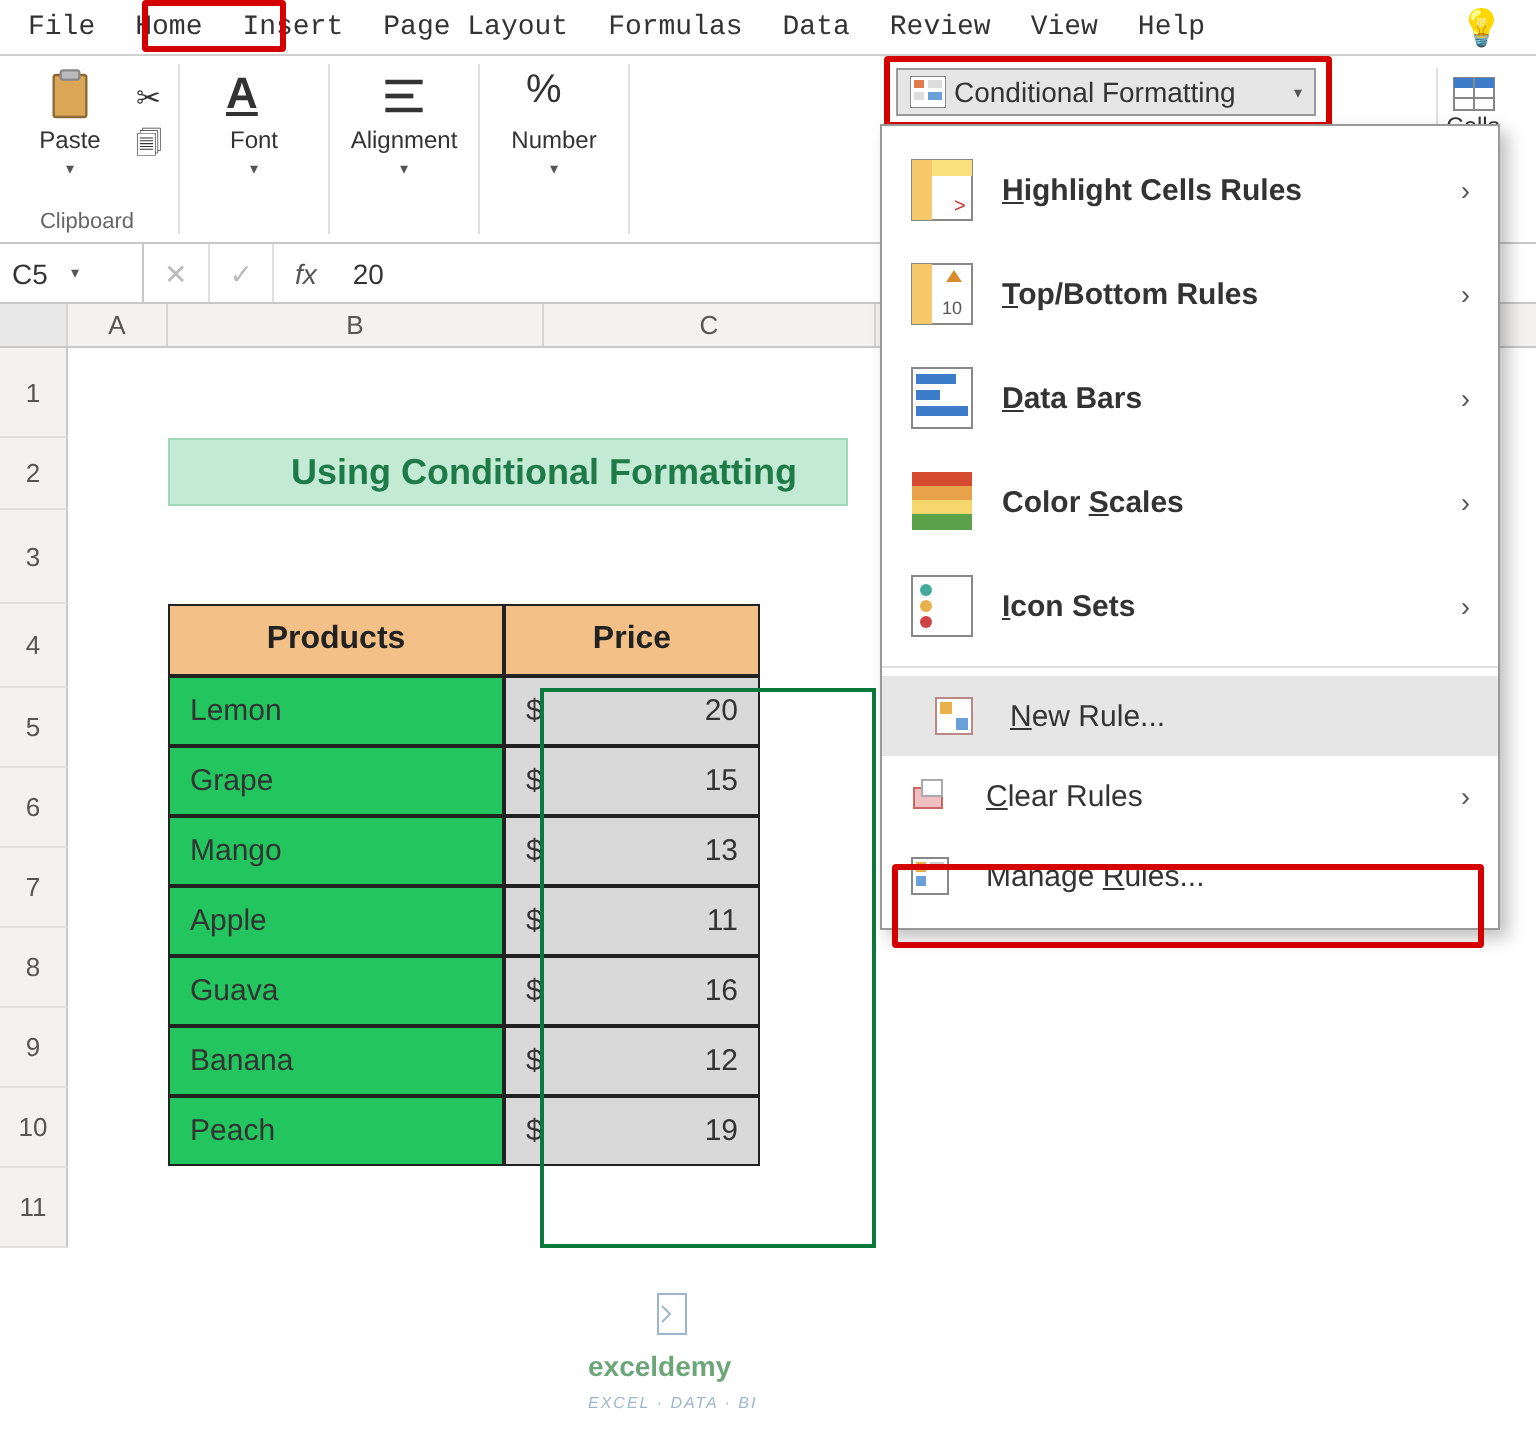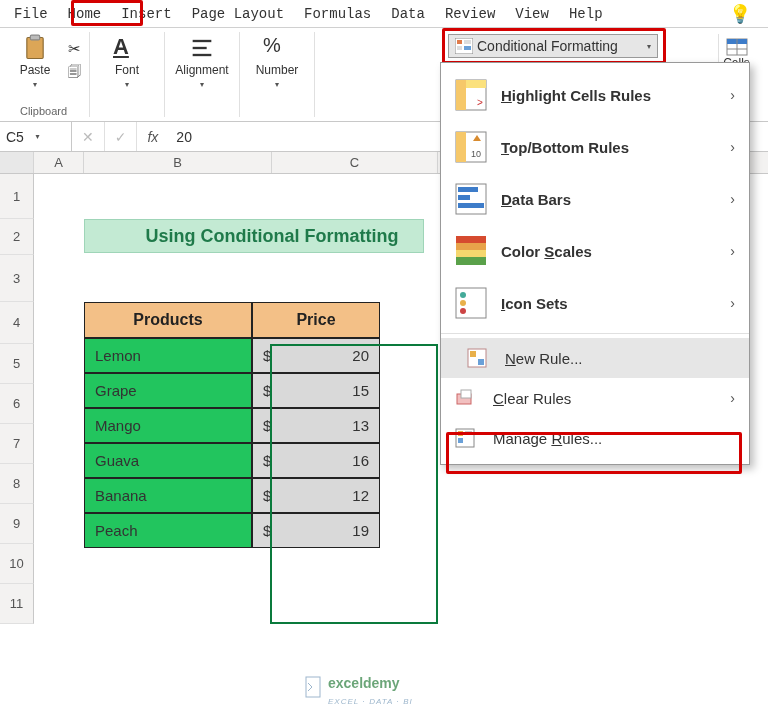--- a/index.html
+++ b/index.html
@@ -69,21 +69,21 @@
   .dd-item.small { height:40px; }
   .dd-item:hover, .dd-item.hov { background:#e6e6e6;padding-left:26px; }
   .dd-item .icn { width:32px; height:32px; margin-right:14px; flex-shrink:0; }
   .dd-item.small .icn { width:20px; height:20px; margin-right:18px; }
   .dd-item .txt { font-size:15px; }
   .dd-item .u { text-decoration: underline; }
   .dd-item .chev { margin-left:auto; color:#555; font-size:14px; }
   .dd-sep { height:1px; background:#e0e0e0; margin:4px 0; }
 
   
-  .wm { position:absolute; left:304px; bottom:18px; font-size:14px; color:#7498b7; opacity:.7; display:flex; align-items:flex-start; gap:6px; font-style:italic; }
+  .wm { position:absolute; left:294px; bottom:18px; font-size:14px; color:#7498b7; opacity:.7; display:flex; align-items:center; gap:6px; font-style:italic;flex-direction:column; }
   .wm .e { font-weight:bold; font-style:normal; color:#2d7f3f; }
 </style>
 </head>
 <body>
 
 <div class="menubar">
   <div class="menu">File</div>
   <div class="menu">Home</div>
   <div class="menu">Insert</div>
   <div class="menu">Page Layout</div>
@@ -221,20 +221,27 @@
             </td>
           </tr>
       <tr>
             <td class="prod">Mango</td>
             <td class="price">
               <span class="d">$</span>
               <span class="v">13</span>
             </td>
           </tr>
       <tr>
+            <td class="prod">Apple</td>
+            <td class="price">
+              <span class="d">$</span>
+              <span class="v">11</span>
+            </td>
+          </tr>
+      <tr>
             <td class="prod">Guava</td>
             <td class="price">
               <span class="d">$</span>
               <span class="v">16</span>
             </td>
           </tr>
       <tr>
             <td class="prod">Banana</td>
             <td class="price">
               <span class="d">$</span>

